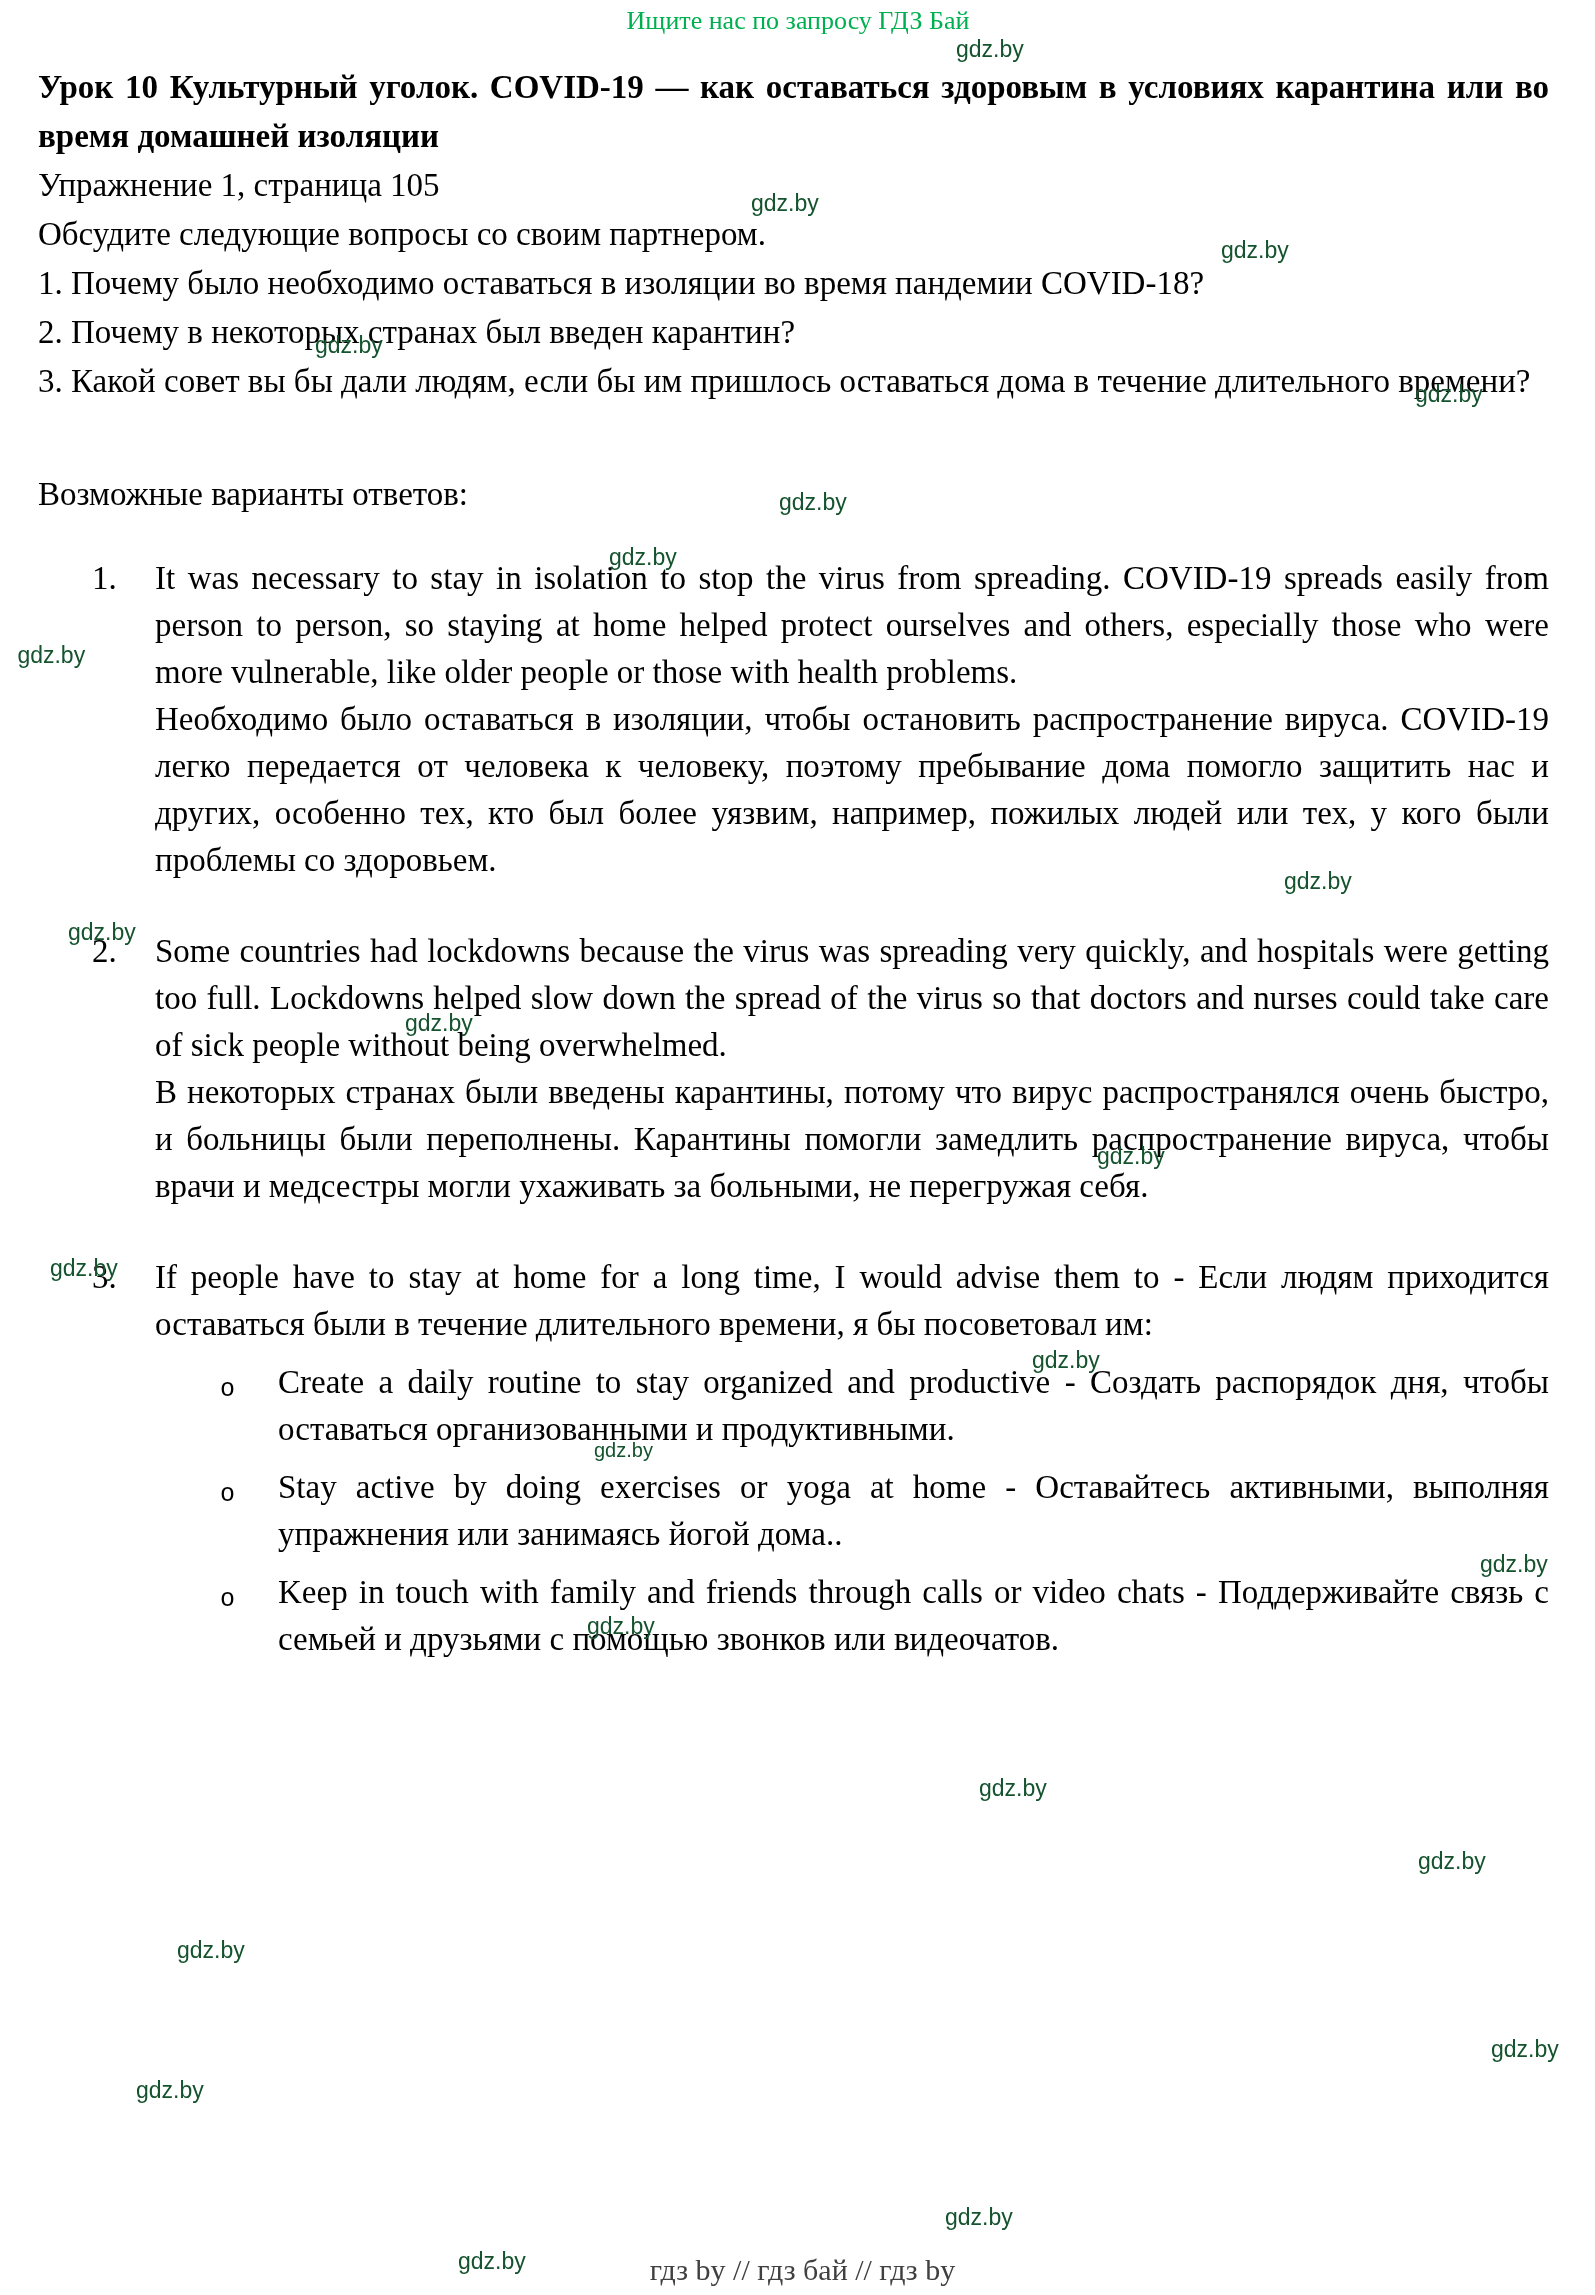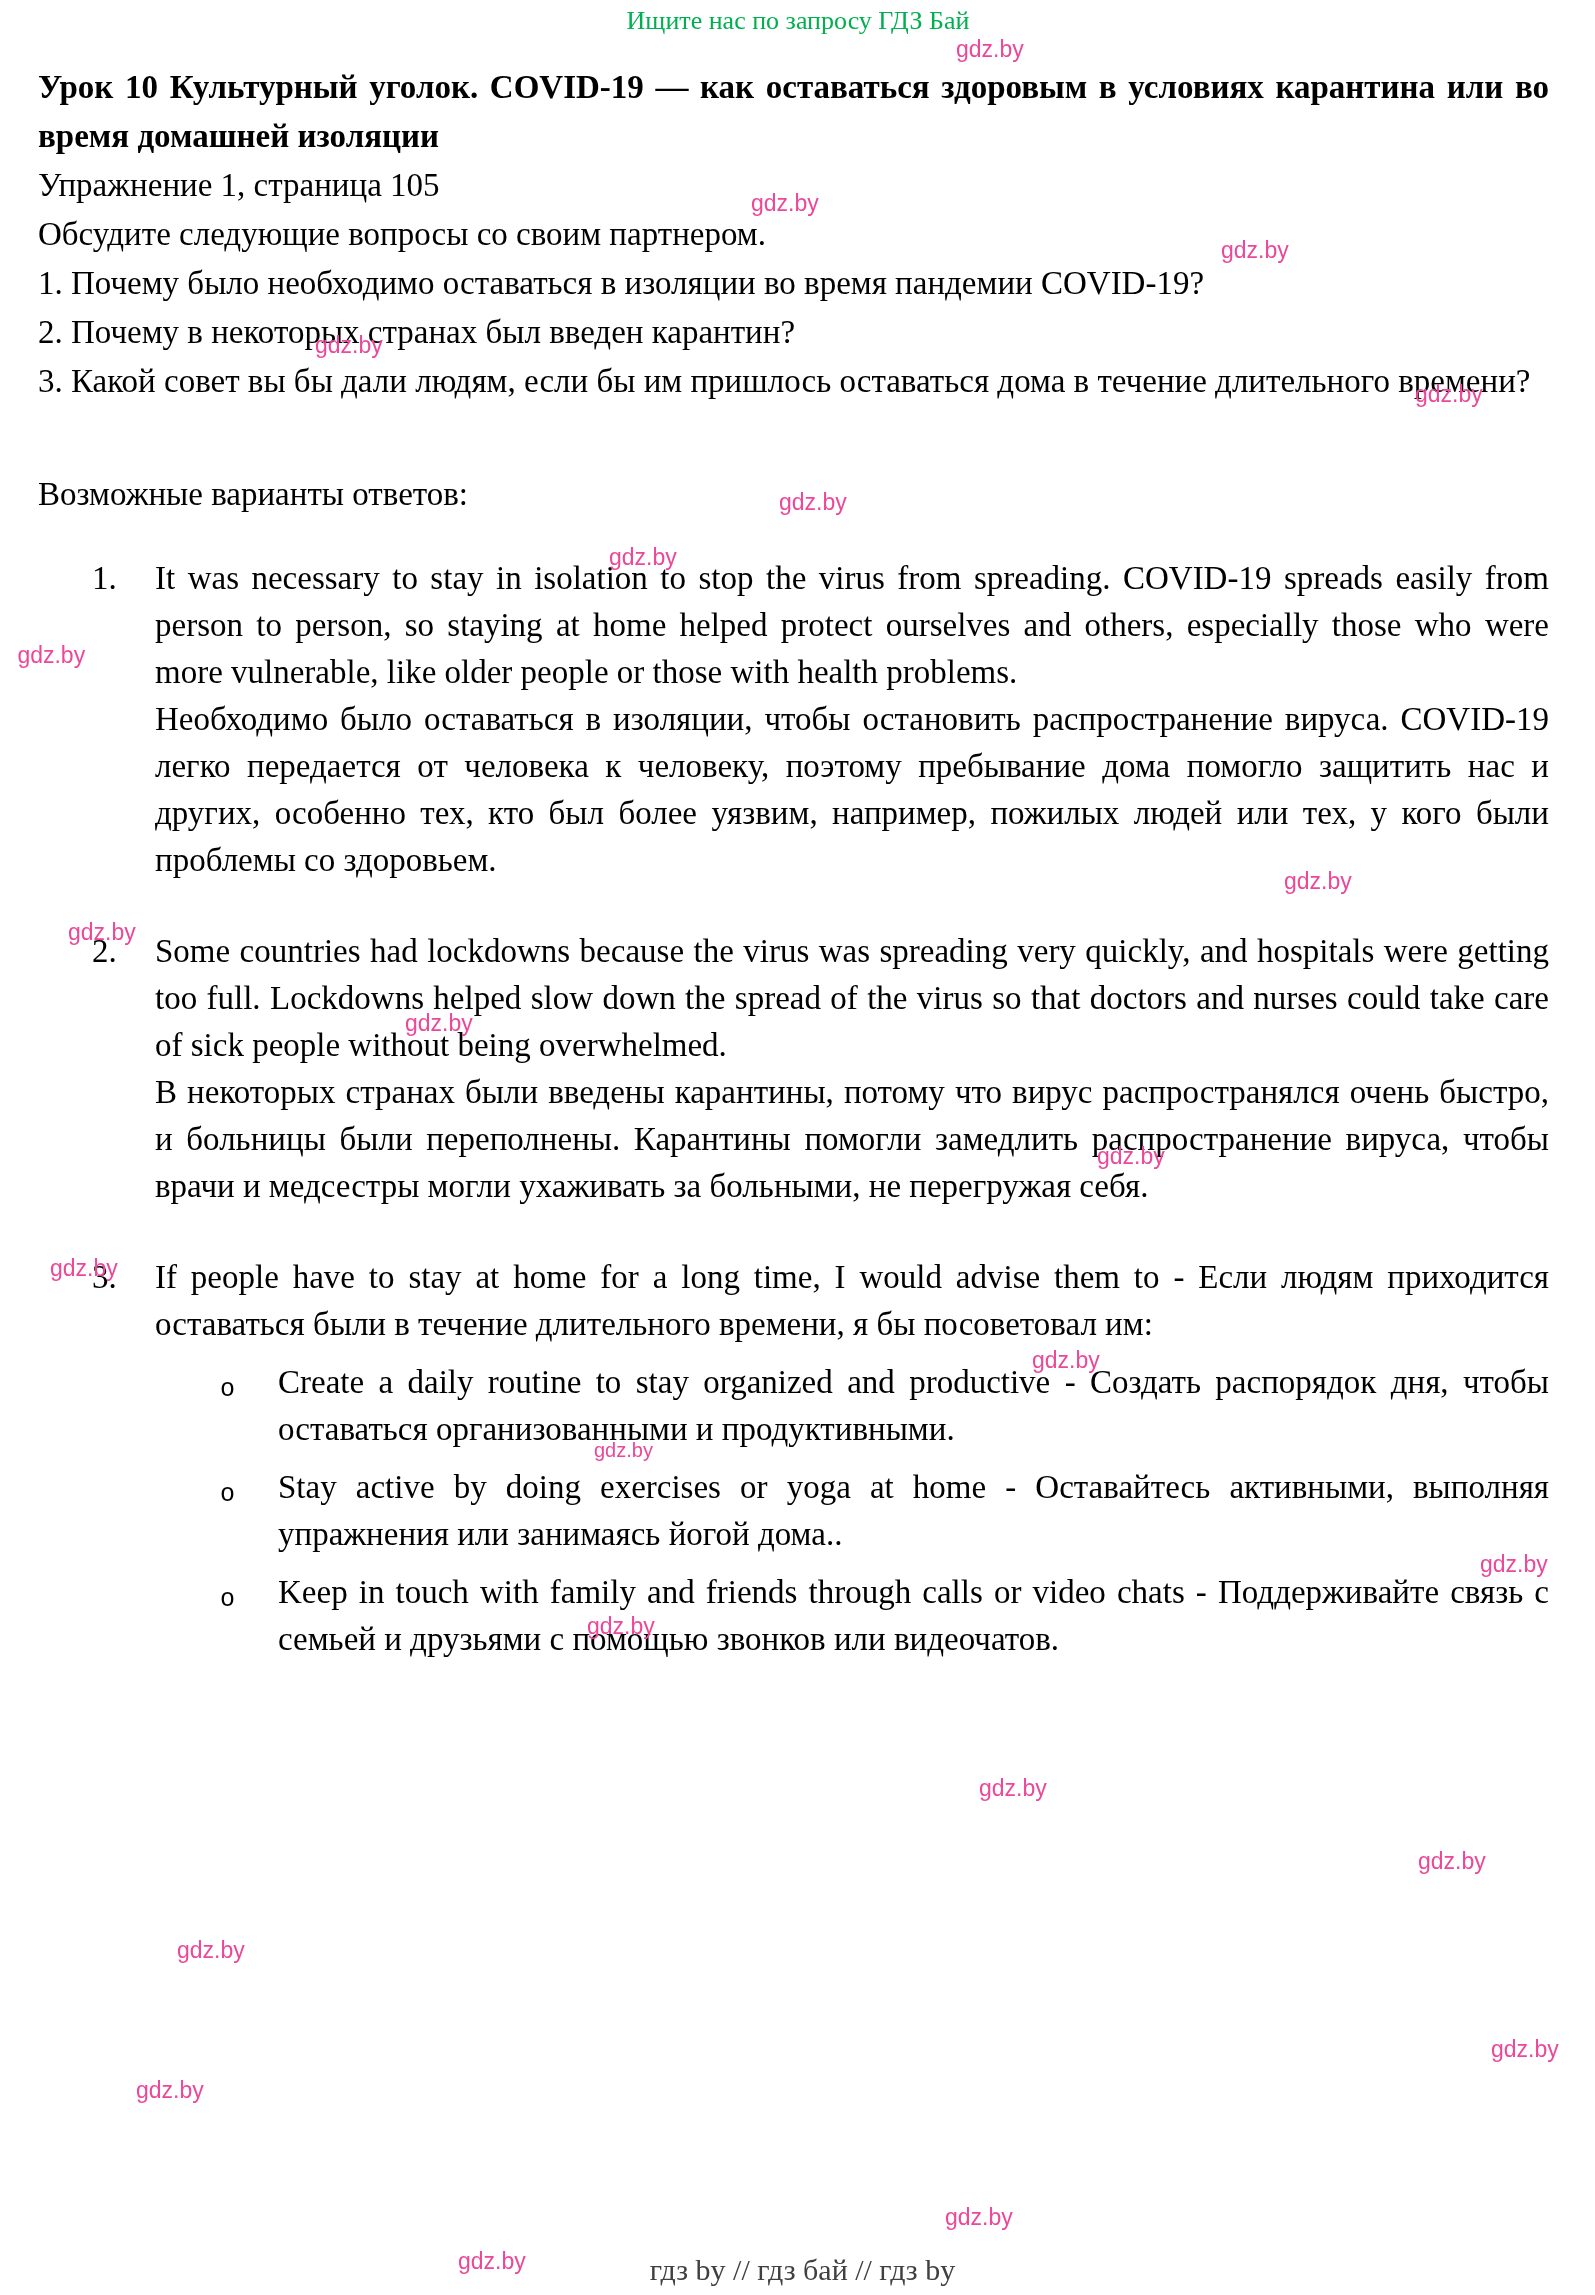--- a/index.html
+++ b/index.html
@@ -57,21 +57,21 @@
     position: absolute;
     left: 65px;
     top: 6.3px;
     font-family: "Liberation Mono", "DejaVu Sans Mono", monospace;
     font-size: 25px;
   }
   .wm {
     position: absolute;
     font-family: "Liberation Sans", "DejaVu Sans", sans-serif;
     font-size: 23px;
-    color: #ec4899;
+    color: #14532d;
     white-space: nowrap;
   }
   .wm-sm { font-size: 20px; }
   .footer {
     position: absolute;
     left: 0; right: 0; bottom: 8px;
     text-align: center;
     font-size: 30px;
     color: #404040;
     padding-left: 9px;
@@ -81,21 +81,21 @@
 <body>
 
 <div class="page">
 
   <div class="banner">Ищите нас по запросу ГДЗ Бай</div>
 
   <div class="content">
     <p class="title">Урок 10 Культурный уголок. COVID-19 — как оставаться здоровым в условиях карантина или во время домашней изоляции</p>
     <p class="subtitle">Упражнение 1, страница 105</p>
     <p class="body">Обсудите следующие вопросы со своим партнером.</p>
-    <p class="body">1. Почему было необходимо оставаться в изоляции во время пандемии COVID-19?</p>
+    <p class="body">1. Почему было необходимо оставаться в изоляции во время пандемии COVID-18?</p>
     <p class="body">2. Почему в некоторых странах был введен карантин?</p>
     <p class="body">3. Какой совет вы бы дали людям, если бы им пришлось оставаться дома в течение длительного времени?</p>
 
     <p class="body answers-heading">Возможные варианты ответов:</p>
 
     <ol class="answers">
 
       <li class="answer">
         <span class="num">1.</span>
         <p>It was necessary to stay in isolation to stop the virus from spreading. COVID-19 spreads easily from person to person, so staying at home helped protect ourselves and others, especially those who were more vulnerable, like older people or those with health problems.</p>

